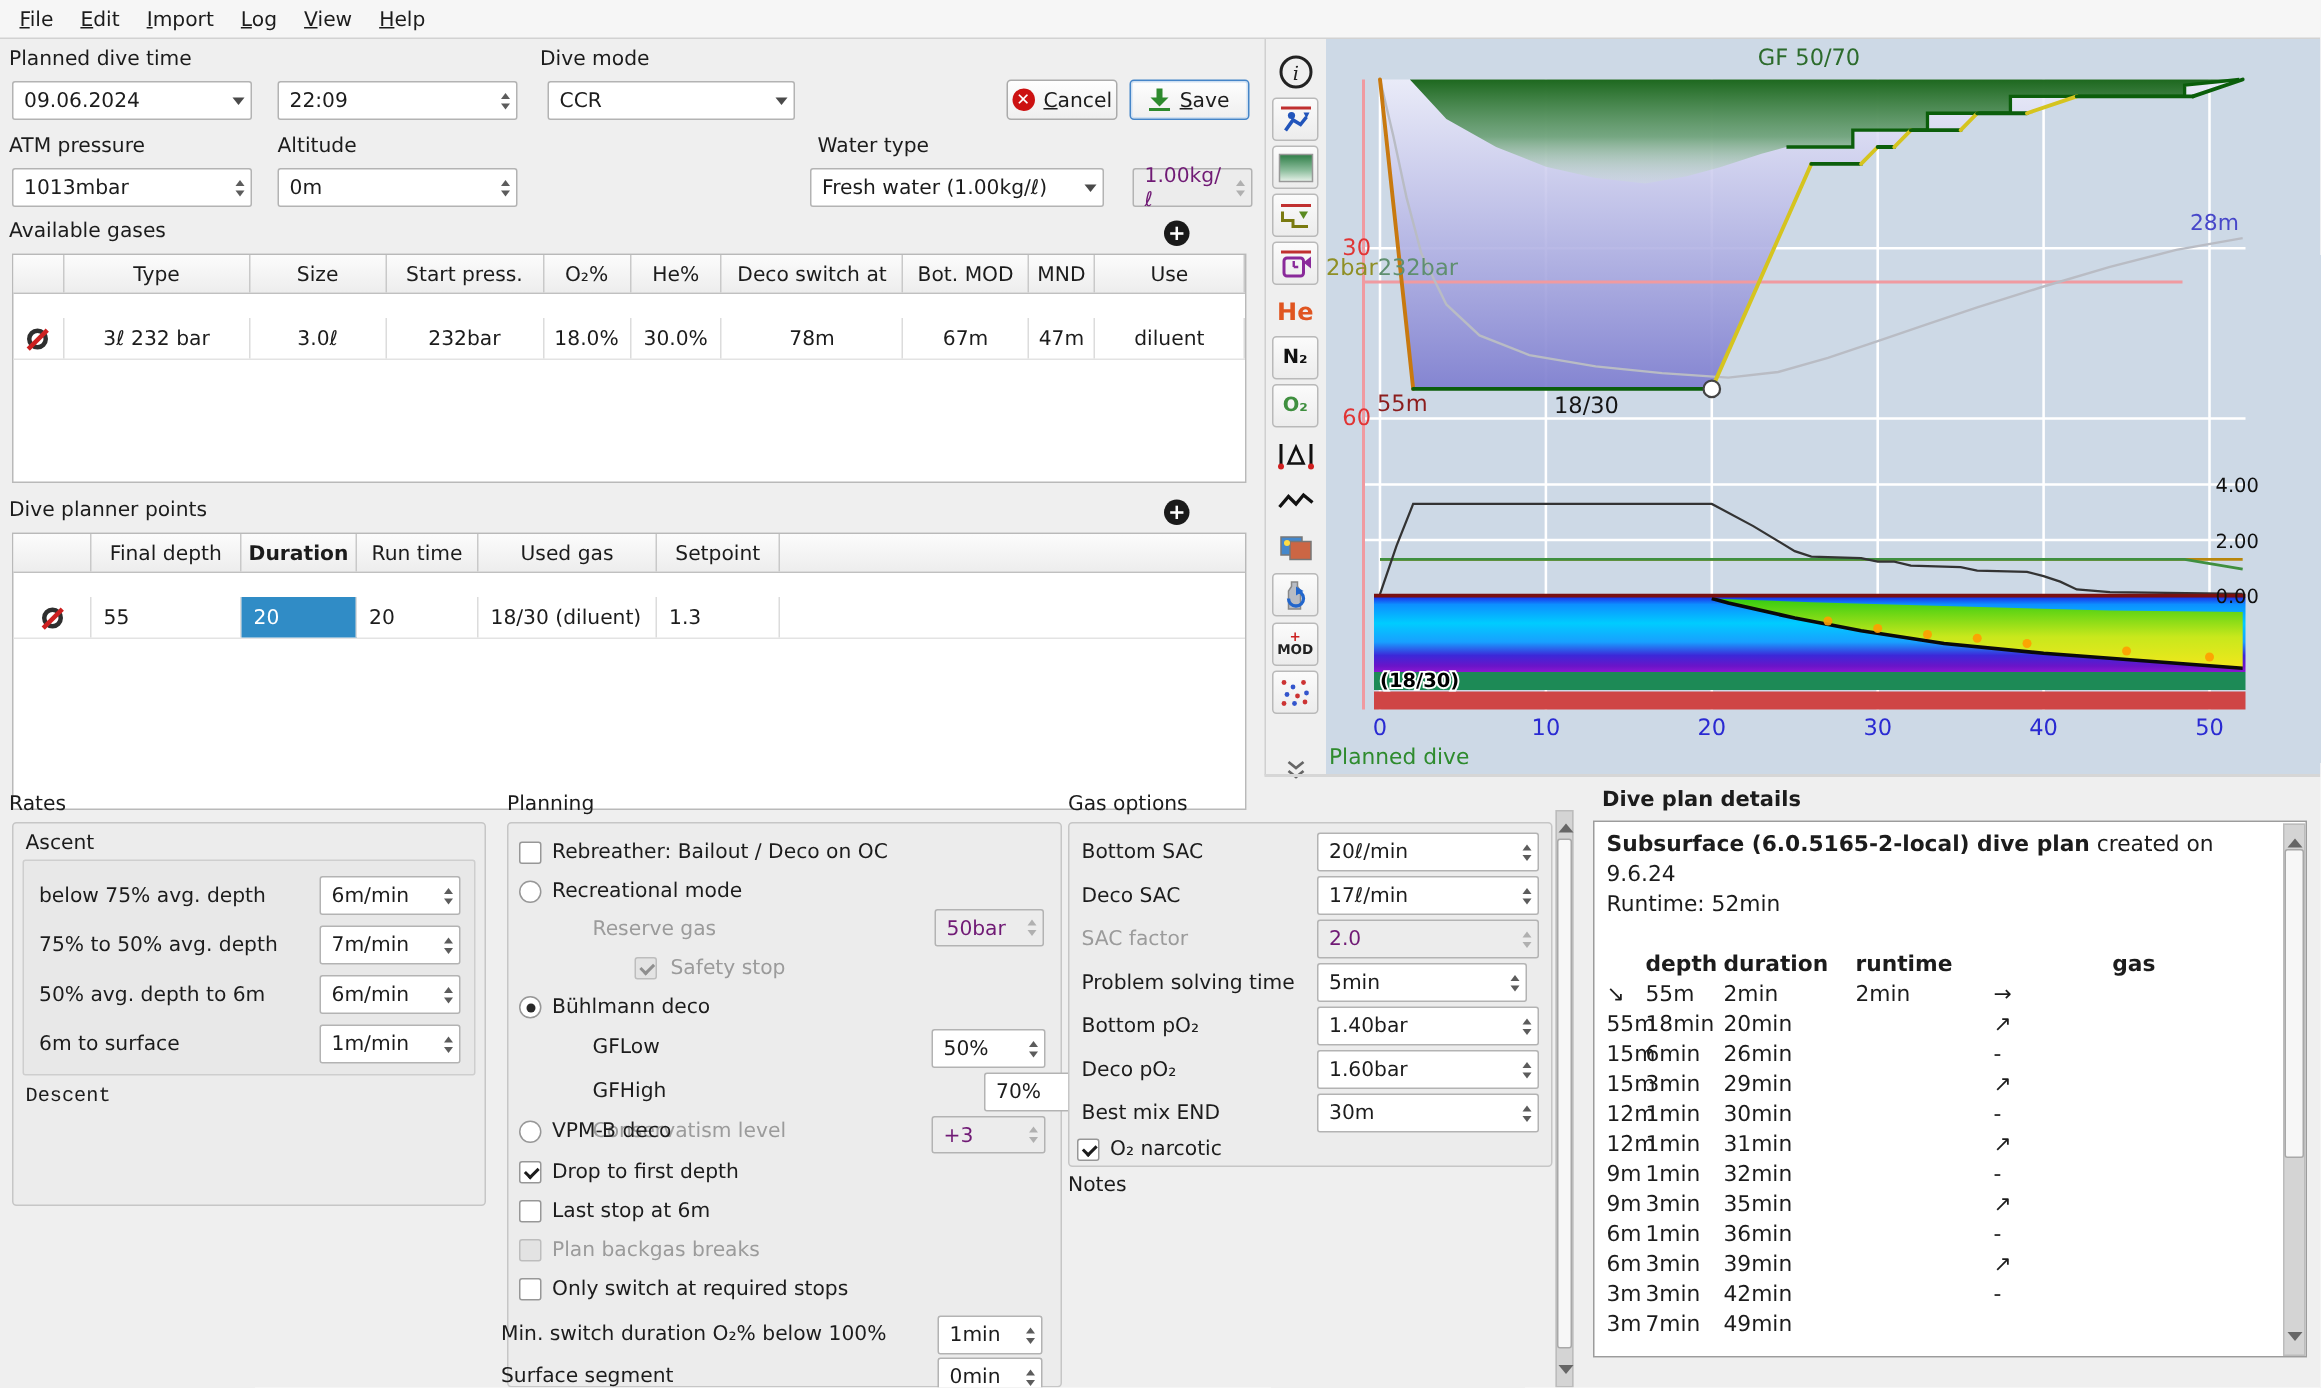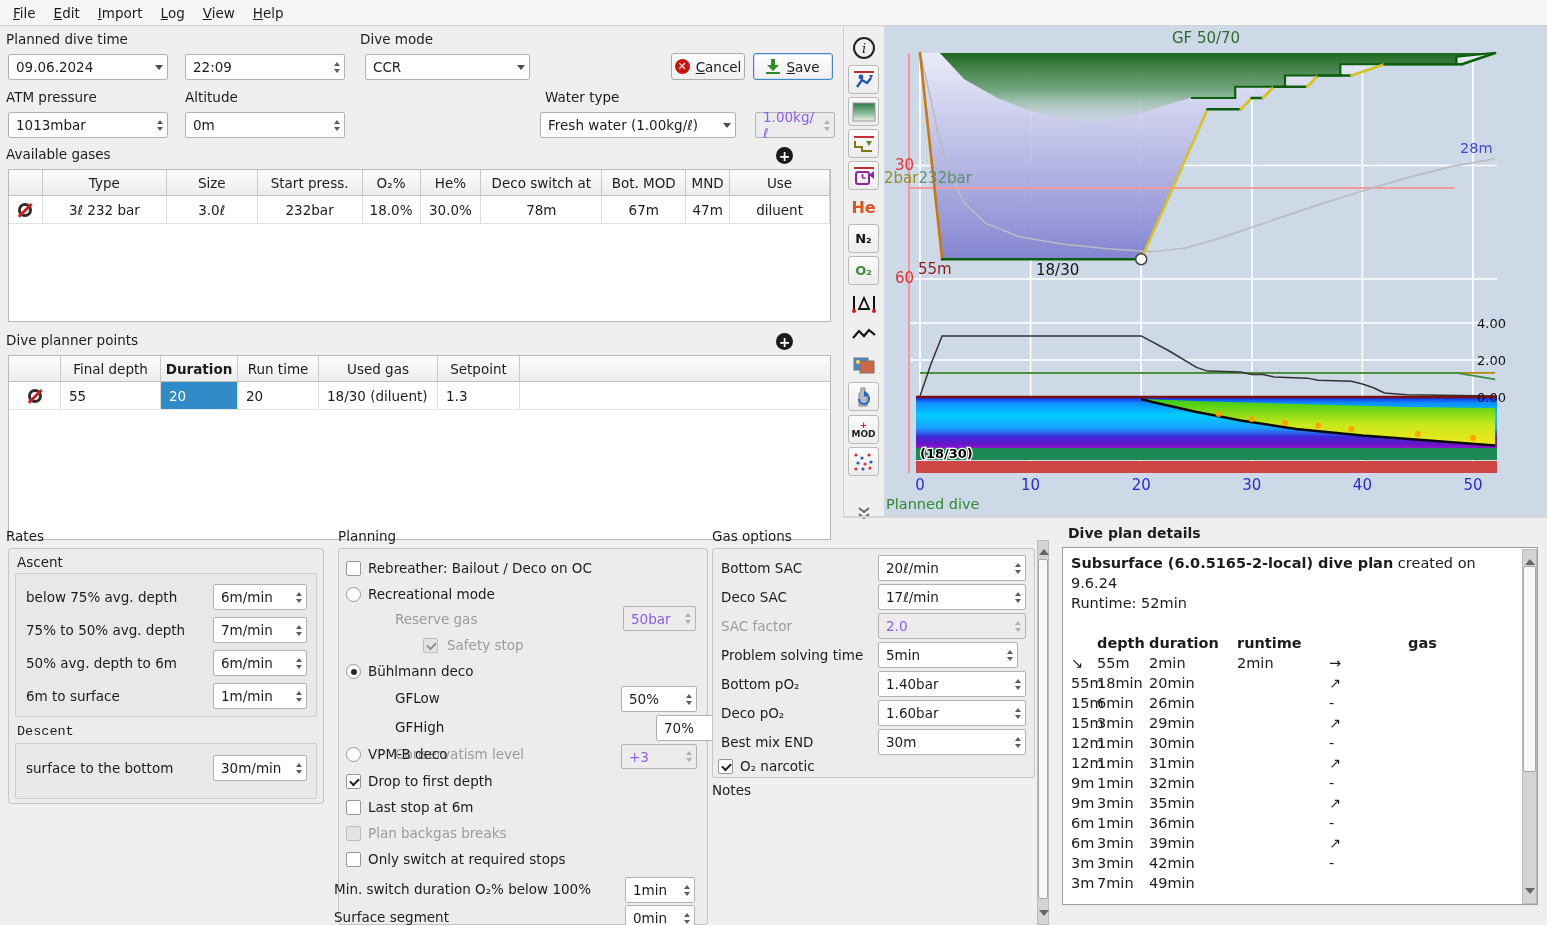--- a/index.html
+++ b/index.html
@@ -12,21 +12,21 @@
              border-bottom:1px solid #d2d2d2; display:flex; align-items:center; padding-left:4px; }
   .menu-item { padding:3px 9px; cursor:default; }
   .menu-item u { text-decoration:underline; }
 
   .lbl { position:absolute; white-space:nowrap; }
   .lbl.dis { color:#9b9b9b; }
 
   
   .field { position:absolute; height:26px; background:#fff; border:1px solid #b3b3b3; border-radius:2px;
            display:flex; align-items:center; padding:0 4px 0 7px; }
-  .field.dis { background:#ececec; color:#8b5cf6; }
+  .field.dis { background:#ececec; color:#701a75; }
   .combo .arr { margin-left:auto; width:0; height:0; border:4px solid transparent; border-top:5px solid #4a4a4a; margin-top:5px; }
   .spin .btns { margin-left:auto; display:flex; flex-direction:column; align-items:center; gap:3px; padding-left:5px; }
   .tri-up    { width:0; height:0; border:3.5px solid transparent; border-bottom:4.5px solid #5c5c5c; }
   .tri-down  { width:0; height:0; border:3.5px solid transparent; border-top:4.5px solid #5c5c5c; }
   .field.dis .tri-up { border-bottom-color:#b0b0b0; } .field.dis .tri-down { border-top-color:#b0b0b0; }
 
   .btn { position:absolute; height:27px; display:flex; align-items:center; justify-content:center; gap:6px;
          background:linear-gradient(#fefefe,#efefef); border:1px solid #ababab; border-radius:3px; }
   .btn u { text-decoration:underline; }
   #save-btn { border:1px solid #4585c8; box-shadow:0 0 0 1px #cfe0f2 inset; }
@@ -38,21 +38,21 @@
   .save-base { position:absolute; left:0; bottom:0; width:14px; height:2px; background:#2d8a2d; }
 
   .plus-btn { position:absolute; width:17px; height:17px; border-radius:50%; background:#1a1a1a; color:#fff;
               display:flex; align-items:center; justify-content:center; font-size:14px; font-weight:bold; line-height:1; }
 
   
   .tbl { position:absolute; background:#fff; border:1px solid #b9b9b9; }
   .thead { display:flex; height:26px; background:linear-gradient(#fcfcfc,#ededed); border-bottom:1px solid #c0c0c0; }
   .thead .c { display:flex; align-items:center; justify-content:center; border-right:1px solid #c9c9c9; overflow:hidden; white-space:nowrap; }
   .thead .c:last-child { border-right:none; }
-  .trow { display:flex; height:28px; border-bottom:1px solid #e3e3e3; }
+  .trow { display:flex; height:28px; border-bottom:1px solid #e3e3e3;margin-top:16px; }
   .trow .c { display:flex; align-items:center; border-right:1px solid #dcdcdc; overflow:hidden; white-space:nowrap; }
   .trow .c.center { justify-content:center; }
   .trow .c.left { padding-left:8px; }
   .trow .c.sel { background:#308cc6; color:#fff; }
   .noicon { width:14px; height:14px; border:3px solid #2e2e2e; border-radius:50%; position:relative; }
   .noicon:after { content:""; position:absolute; left:-5px; top:3px; width:18px; height:2.5px; background:#cc2020; transform:rotate(-45deg); }
 
   
   .gbox  { position:absolute; background:#ececec; border:1px solid #c6c6c6; border-radius:3px; }
   .inbox { position:absolute; background:#e8e8e8; border:1px solid #cecece; border-radius:2px; }
@@ -256,30 +256,20 @@
         <div class="lbl" style="left: 10px; top: 114px;">6m to surface</div>
         <div class="field spin" style="left: 197px; top: 109px; width: 94px;">
           <span>1m/min</span>
           <span class="btns">
             <span class="tri-up"></span>
             <span class="tri-down"></span>
           </span>
         </div>
       </div>
     <div class="lbl" style="left:8px;top:175px;font-family:Liberation Mono, monospace;">Descent</div>
-    <div class="inbox" style="left:6px;top:194px;width:302px;height:56px;">
-      <div class="lbl" style="left:10px;top:16px;">surface to the bottom</div>
-      <div class="field spin" style="left:197px;top:11px;width:94px;">
-        <span>30m/min</span>
-        <span class="btns">
-            <span class="tri-up"></span>
-            <span class="tri-down"></span>
-          </span>
-      </div>
-    </div>
   </div>
 
   <div class="lbl" style="left:338px;top:528px;">Planning</div>
   <div class="gbox" style="left:338px;top:548px;width:370px;height:377px;"></div>
   <span class="cb" style="left:346px;top:561px;" id="cb-rebreather"></span>
   <div class="lbl" style="left:368px;top:560px;">Rebreather: Bailout / Deco on OC</div>
   <span class="radio" style="left:346px;top:587px;"></span>
   <div class="lbl" style="left:368px;top:586px;">Recreational mode</div>
   <div class="lbl dis" style="left:395px;top:611px;">Reserve gas</div>
   <div class="field spin dis" style="left:623px;top:606px;width:73px;height:25px;">

